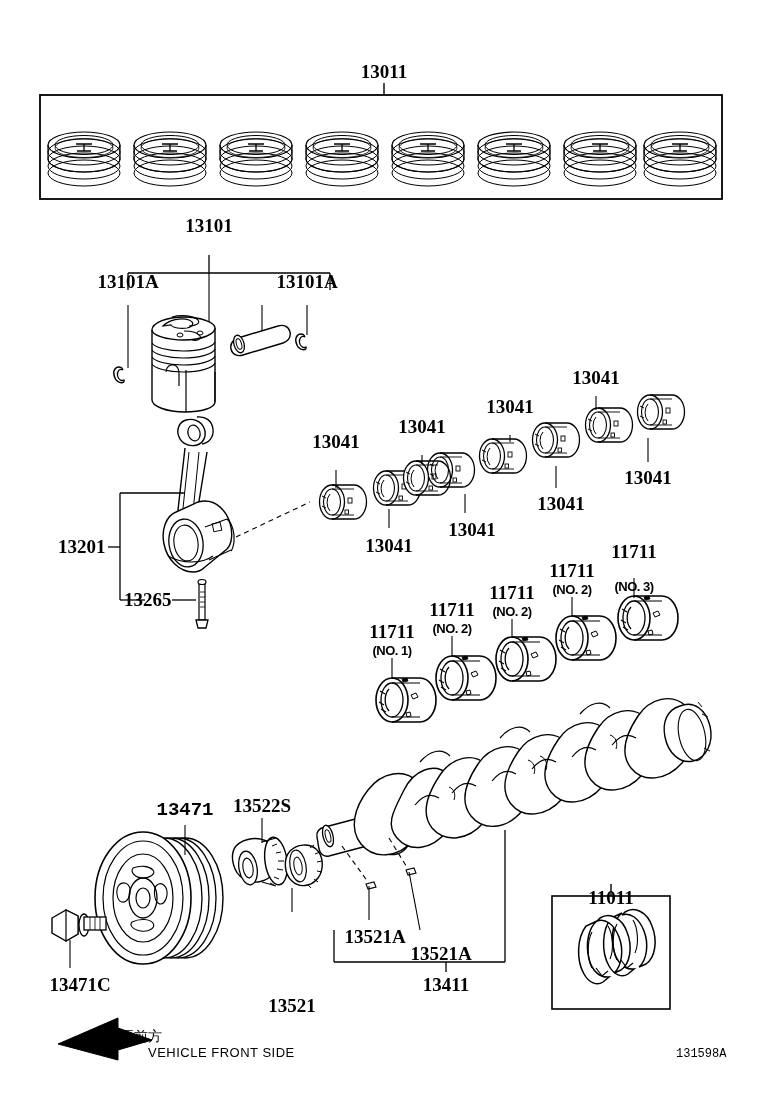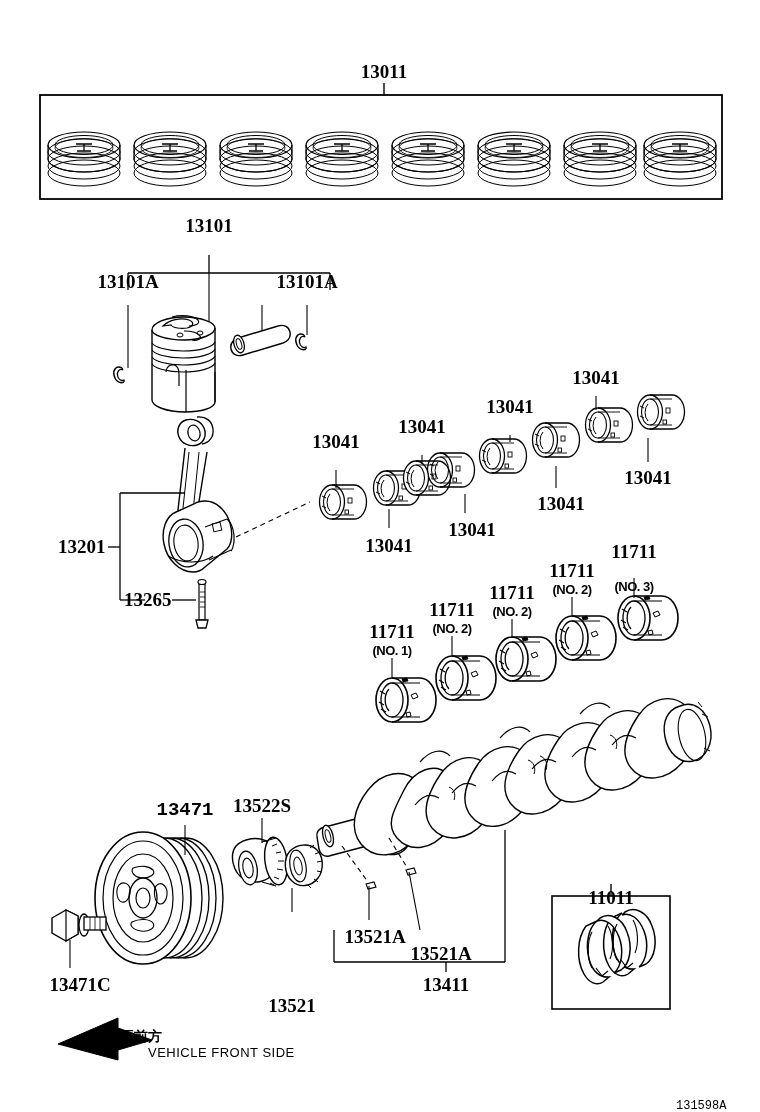--- a/index.html
+++ b/index.html
@@ -41,21 +41,21 @@
     letter-spacing: -0.5px;
   }
   .lbl.tiny {
     font-family: "Liberation Mono", monospace;
     font-size: 12px;
     font-weight: 400;
   }
   .lbl.jp {
     font-family: "DejaVu Sans", sans-serif;
     font-size: 14px;
-    font-weight: 700;
+    font-weight: 400;
   }
   .lbl.vfs {
     font-family: "Liberation Sans", sans-serif;
     font-size: 13px;
     font-weight: 400;
     letter-spacing: 0.5px;
     margin-left: 42px;
   }
   .ctr { transform: translateX(-50%); }
 </style>
@@ -463,15 +463,15 @@
 
   <div class="lbl ctr" style="left:375px; top:927px;">13521A</div>
   <div class="lbl ctr" style="left:441px; top:944px;">13521A</div>
   <div class="lbl ctr" style="left:446px; top:975px;">13411</div>
 
   <div class="lbl ctr" style="left:611px; top:862px;margin-top:26px;">11011</div>
 
   <div class="lbl jp" style="left:106px; top:1029px;">車両前方</div>
   <div class="lbl vfs" style="left:106px; top:1046px;">VEHICLE FRONT SIDE</div>
 
-  <div class="lbl tiny" style="left:676px; top:1100px;text-align:center;">131598A</div>
+  <div class="lbl tiny" style="left:676px; top:1048px;text-align:center;">131598A</div>
 
 </div>
 
 </body></html>

